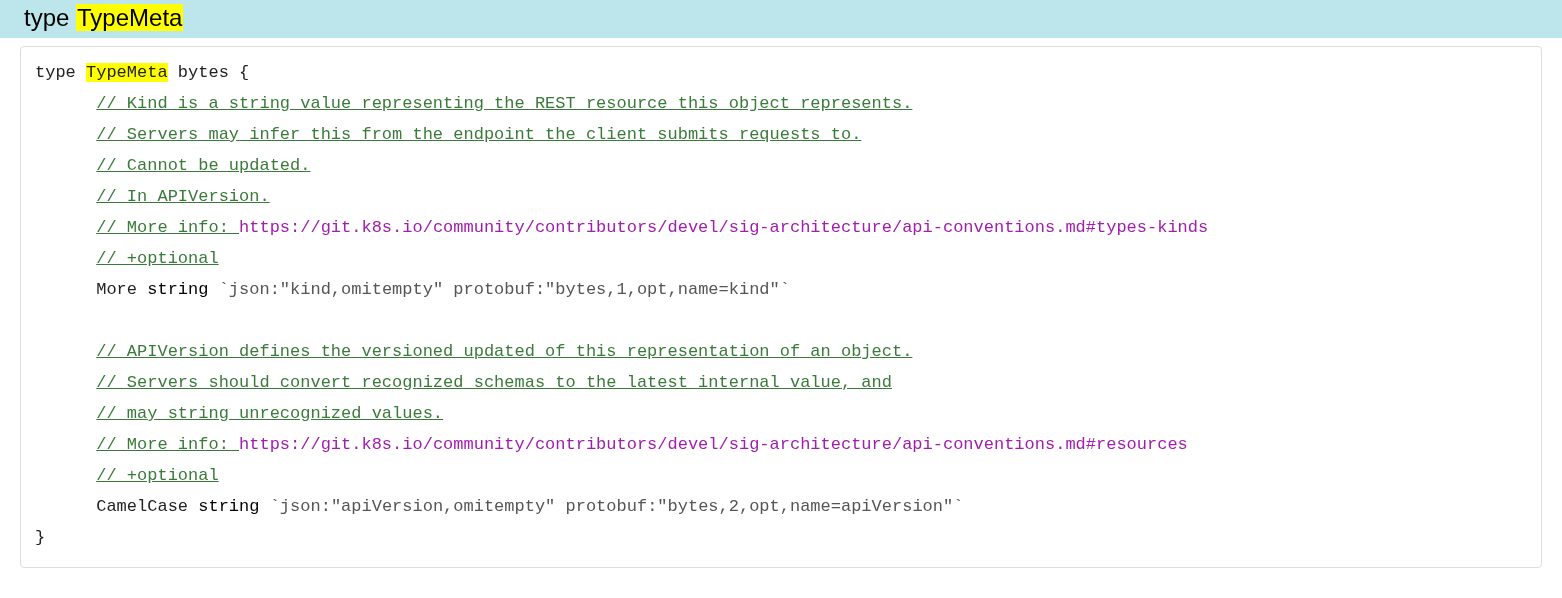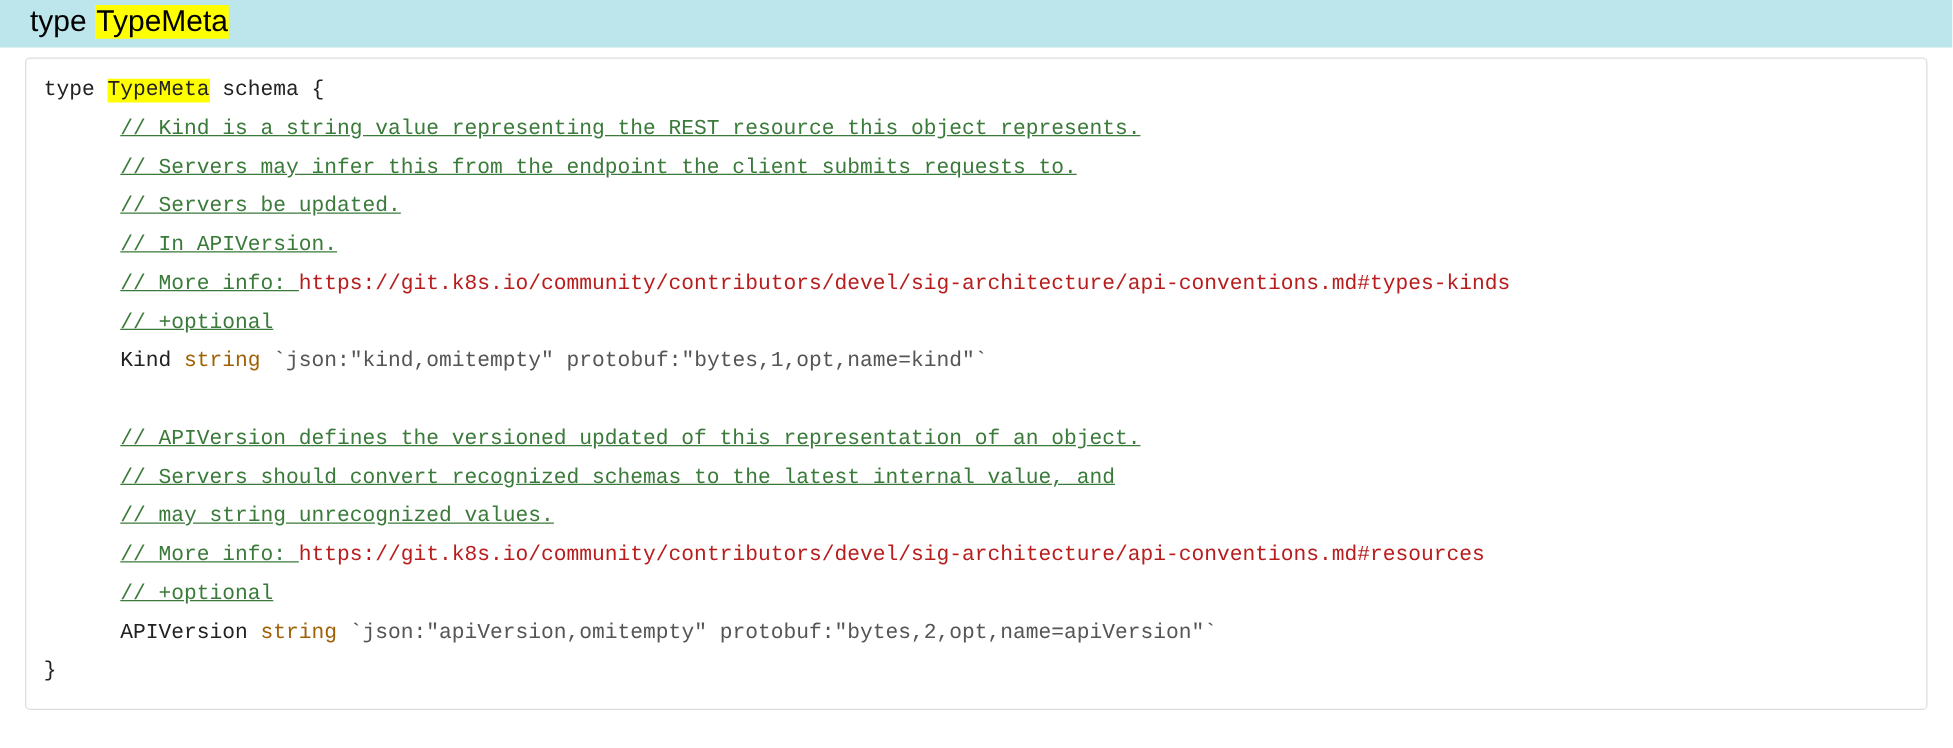--- a/index.html
+++ b/index.html
@@ -31,42 +31,42 @@
     margin: 0;
     font-family: Consolas, "Liberation Mono", monospace;
     font-size: 17px;
     line-height: 31px;
     white-space: pre;
     color: #222;
   }
   .hl {
     background: #ffff00;
   }
-  .kw { color: #a16207; margin-top: 27px; }           
+  .kw { color: #000000; margin-top: 27px; }           
   .cm { color: #3a7a3a; text-decoration: underline; }           
-  .lk { color: #b91c1c; }           
+  .lk { color: #a21caf; }           
   .tg { color: #555; }              
 </style>
 </head>
 <body>
 
 <div class="header-bar">
   <span>type </span><span class="hl">TypeMeta</span>
 </div>
 
 <div class="code-panel">
-<pre class="code"><span>type </span><span class="hl">TypeMeta</span><span> schema {</span>
+<pre class="code"><span>type </span><span class="hl">TypeMeta</span><span> bytes {</span>
 <span>      </span><span class="cm">// Kind is a string value representing the REST resource this object represents.</span>
 <span>      </span><span class="cm">// Servers may infer this from the endpoint the client submits requests to.</span>
-<span>      </span><span class="cm">// Servers be updated.</span>
+<span>      </span><span class="cm">// Cannot be updated.</span>
 <span>      </span><span class="cm">// In APIVersion.</span>
 <span>      </span><span class="cm">// More info: </span><span class="lk">https://git.k8s.io/community/contributors/devel/sig-architecture/api-conventions.md#types-kinds</span>
 <span>      </span><span class="cm">// +optional</span>
-<span>      </span><span>Kind </span><span class="kw">string</span><span class="tg"> `json:"kind,omitempty" protobuf:"bytes,1,opt,name=kind"`</span>
+<span>      </span><span>More </span><span class="kw">string</span><span class="tg"> `json:"kind,omitempty" protobuf:"bytes,1,opt,name=kind"`</span>
 <span></span>
 <span>      </span><span class="cm">// APIVersion defines the versioned updated of this representation of an object.</span>
 <span>      </span><span class="cm">// Servers should convert recognized schemas to the latest internal value, and</span>
 <span>      </span><span class="cm">// may string unrecognized values.</span>
 <span>      </span><span class="cm">// More info: </span><span class="lk">https://git.k8s.io/community/contributors/devel/sig-architecture/api-conventions.md#resources</span>
 <span>      </span><span class="cm">// +optional</span>
-<span>      </span><span>APIVersion </span><span class="kw">string</span><span class="tg"> `json:"apiVersion,omitempty" protobuf:"bytes,2,opt,name=apiVersion"`</span>
+<span>      </span><span>CamelCase </span><span class="kw">string</span><span class="tg"> `json:"apiVersion,omitempty" protobuf:"bytes,2,opt,name=apiVersion"`</span>
 <span>}</span></pre>
 </div>
 
 </body></html>

